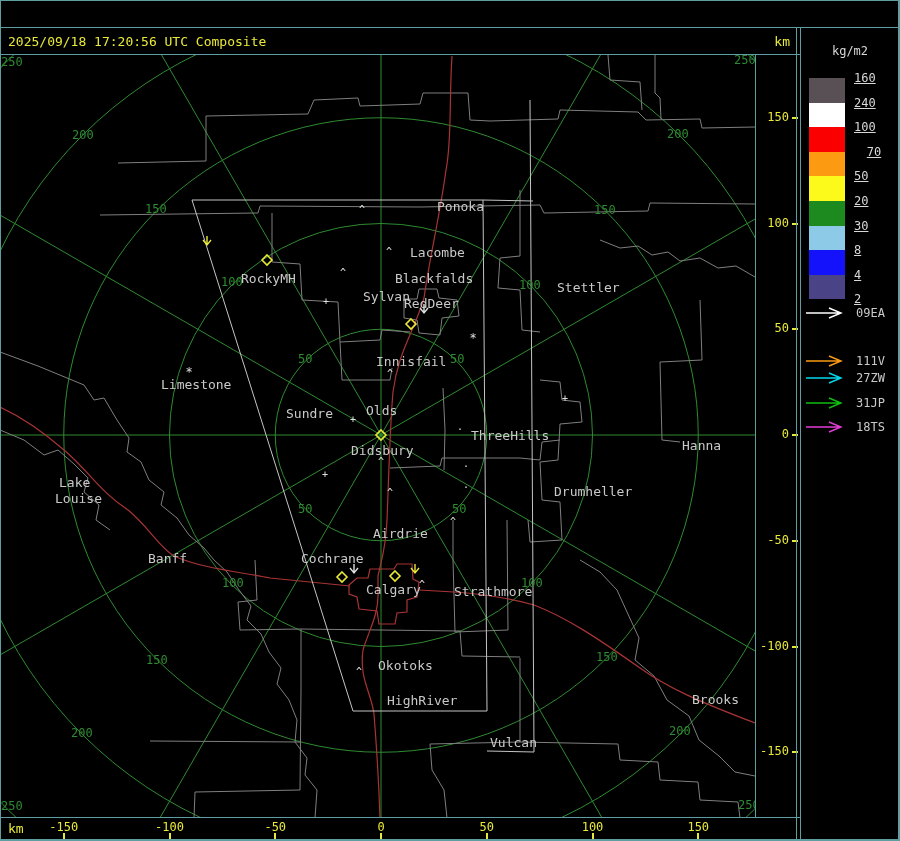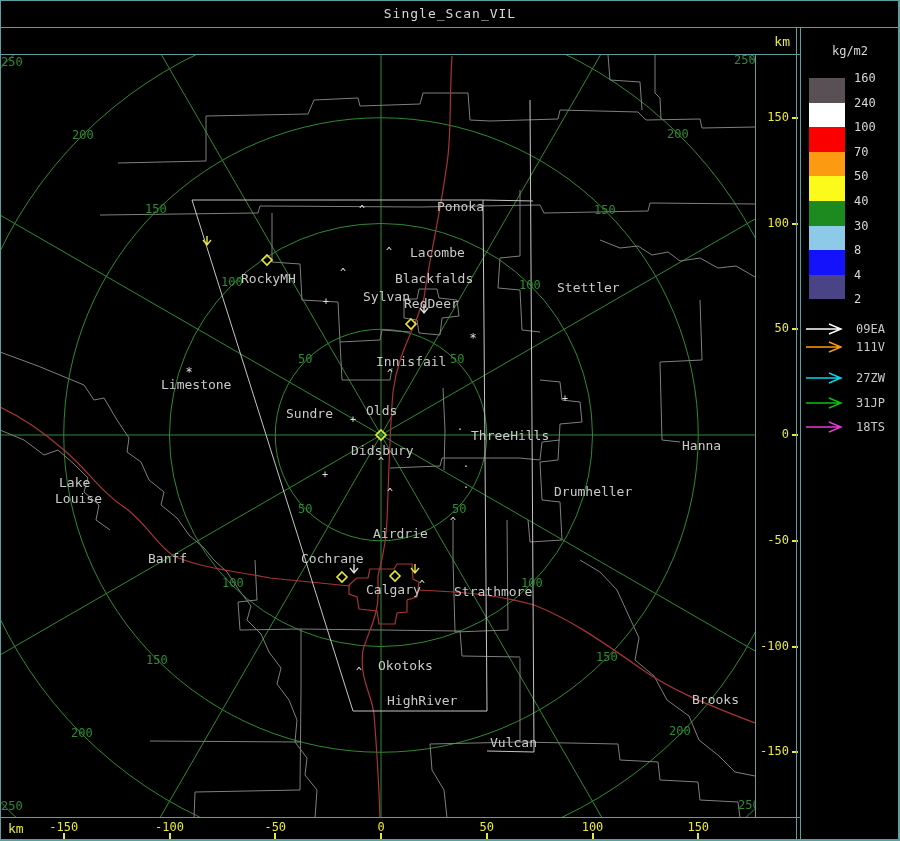--- a/index.html
+++ b/index.html
@@ -18,34 +18,32 @@
   .rstrip{position:absolute;left:755px;top:55px;width:45px;height:763px;background:#000;}
   .rstrip .rlab{position:absolute;left:0;width:34px;text-align:right;color:#e9e93a;font-size:12px;}
   .rstrip .rdash{position:absolute;left:37px;width:6px;height:2px;background:#e9e93a;}
   .bbar{position:absolute;left:0;top:818px;width:800px;height:23px;background:#000;}
   .bbar .xkm{position:absolute;left:8px;top:3px;color:#e9e93a;font-size:13px;}
   .bbar .blab{position:absolute;top:2px;width:44px;text-align:center;color:#e9e93a;font-size:12px;}
   .bbar .bdash{position:absolute;top:15px;width:2px;height:7px;background:#e9e93a;}
   .legend{position:absolute;left:800px;top:28px;width:100px;height:813px;background:#000;}
   .legend .lunit{position:absolute;left:0;top:16px;width:100%;text-align:center;color:#d8d8d8;font-size:12px;}
   .cbox{position:absolute;left:9px;width:36px;}
-  .clab{position:absolute;left:54px;width:40px;color:#d8d8d8;font-size:12px;transform:translateY(-50%);}
+  .clab{position:absolute;left:54px;width:40px;color:#d8d8d8;font-size:12px;transform:translateY(-50%);text-decoration:underline;}
   .trow{position:absolute;left:4px;height:22px;display:flex;align-items:center;}
   .trow .tid{position:absolute;left:52px;color:#c9c9c9;font-size:12px;}
 </style>
 </head>
 <body>
 
 <div class="screen">
 
-  <div class="titlebar">
-    <span>Single_Scan_VIL</span>
-  </div>
 
   <div class="datebar">
+    <span class="ts">2025/09/18 17:20:56 UTC Composite</span>
     <span class="ykm">km</span>
   </div>
 
   <svg id="map-svg" class="map" width="755" height="763" viewBox="0 55 755 763">
       <defs>
         <clipPath id="mapclip">
           <rect x="0" y="55" width="755" height="763"></rect>
         </clipPath>
       </defs>
       <g clip-path="url(#mapclip)">
@@ -214,36 +212,36 @@
         <div class="cbox" style="top: 99.2px; height: 24.6px; background: rgb(250, 0, 0);"></div>
         <div class="cbox" style="top: 123.8px; height: 24.6px; background: rgb(252, 154, 18);"></div>
         <div class="cbox" style="top: 148.4px; height: 24.6px; background: rgb(252, 250, 26);"></div>
         <div class="cbox" style="top: 173px; height: 24.6px; background: rgb(29, 138, 32);"></div>
         <div class="cbox" style="top: 197.6px; height: 24.6px; background: rgb(141, 202, 232);"></div>
         <div class="cbox" style="top: 222.2px; height: 24.6px; background: rgb(19, 18, 251);"></div>
         <div class="cbox" style="top: 246.8px; height: 24.6px; background: rgb(74, 67, 134);"></div>
         <div class="clab" style="top: 50px;">160</div>
         <div class="clab" style="top: 74.6px;">240</div>
         <div class="clab" style="top: 99.2px;">100</div>
-        <div class="clab" style="top: 123.8px;">70</div>
+        <div class="clab" style="top: 123.8px; text-align: center;">70</div>
         <div class="clab" style="top: 148.4px;">50</div>
-        <div class="clab" style="top: 173px;">40</div>
+        <div class="clab" style="top: 173px;">20</div>
         <div class="clab" style="top: 197.6px;">30</div>
         <div class="clab" style="top: 222.2px;">8</div>
         <div class="clab" style="top: 246.8px;">4</div>
         <div class="clab" style="top: 271.4px;">2</div>
       </div>
     <div id="tracks">
-        <div class="trow" style="top: 290px;">
+        <div class="trow" style="top: 274px;">
           <svg width="46" height="12" viewBox="0 0 46 12">
             <path d="M2,6 L36,6 M25,1 L37,6 L25,11" fill="none" stroke="#ffffff" stroke-width="1.4"></path>
           </svg>
           <span class="tid">09EA</span>
         </div>
-        <div class="trow" style="top: 308px; text-align: center;">
+        <div class="trow" style="top: 322px; text-align: center;">
           <svg width="46" height="12" viewBox="0 0 46 12">
             <path d="M2,6 L36,6 M25,1 L37,6 L25,11" fill="none" stroke="#fc9a12" stroke-width="1.4"></path>
           </svg>
           <span class="tid">111V</span>
         </div>
         <div class="trow" style="top: 339px;">
           <svg width="46" height="12" viewBox="0 0 46 12">
             <path d="M2,6 L36,6 M25,1 L37,6 L25,11" fill="none" stroke="#00d9e9" stroke-width="1.4"></path>
           </svg>
           <span class="tid">27ZW</span>

